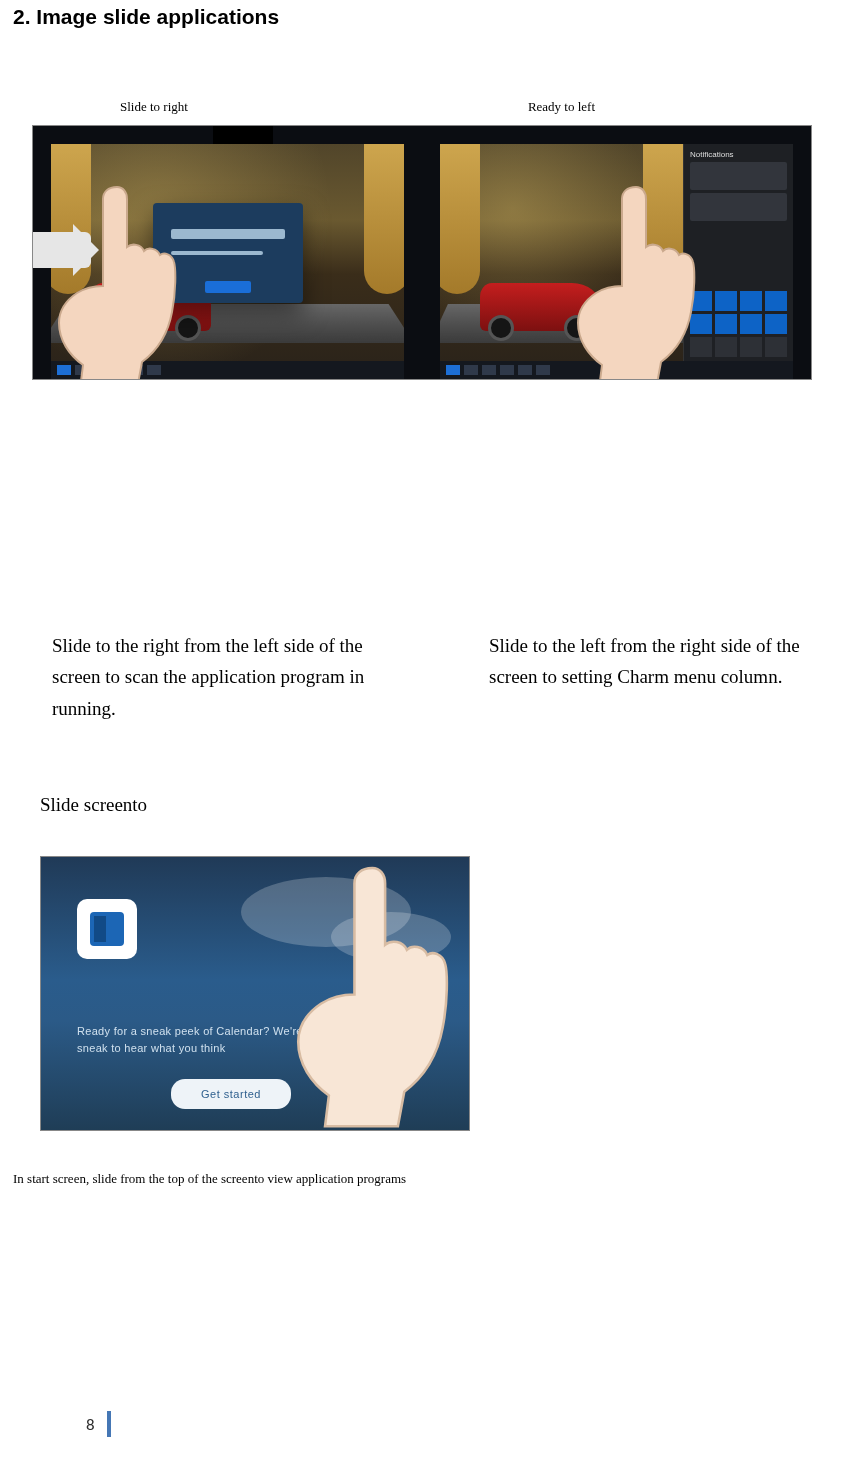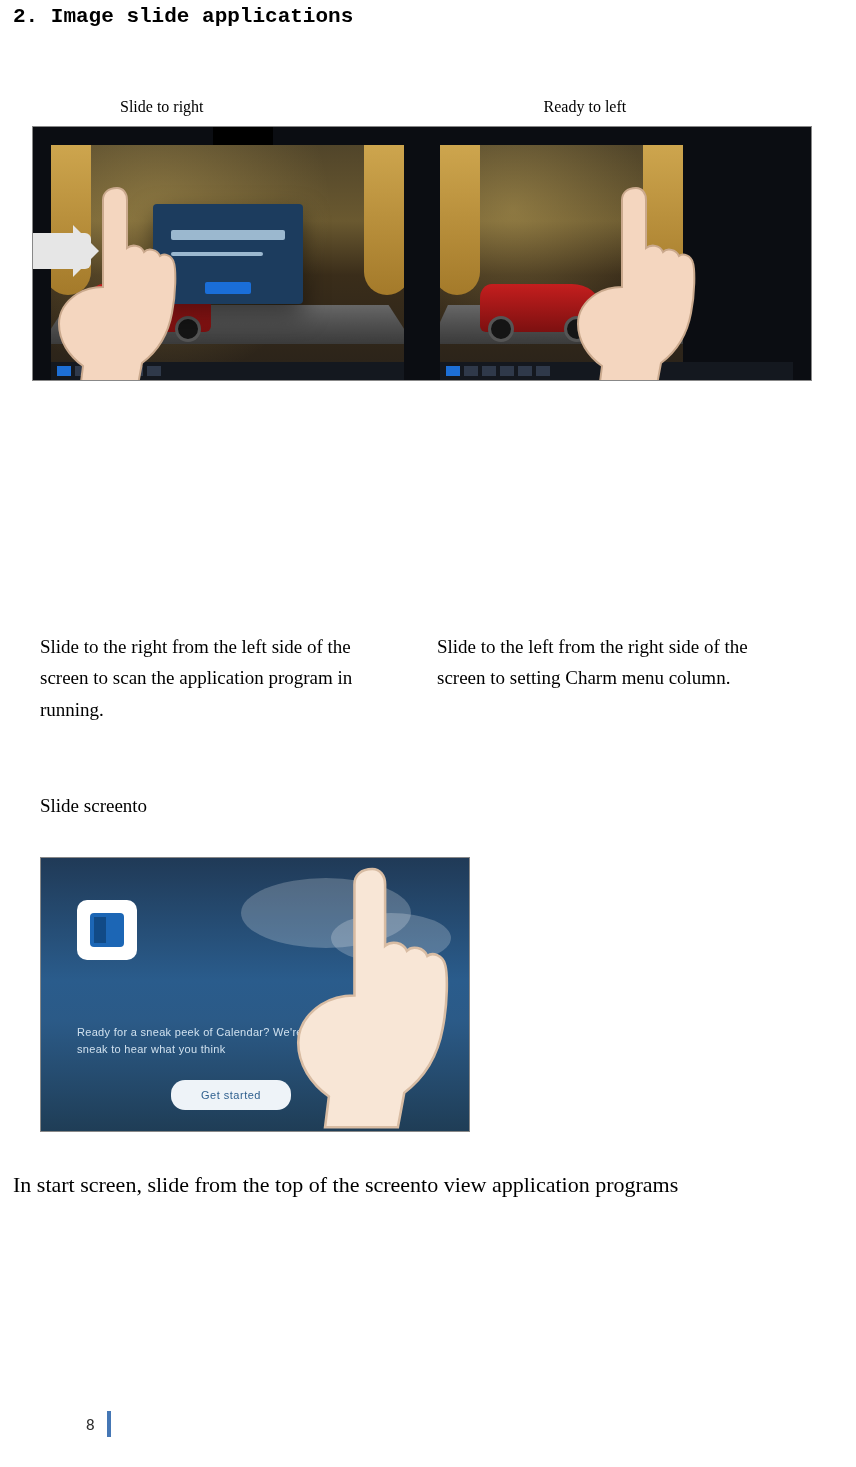--- a/index.html
+++ b/index.html
@@ -5,29 +5,29 @@
     * { margin: 0; padding: 0; box-sizing: border-box; }
     body {
       font-family: "Times New Roman", Times, serif;
       width: 856px;
       height: 1467px;
       background: #fff;
       position: relative;
       color: #000;
     }
     .section-title {
-      font-family: Liberation Mono, monospace;
+      font-family: Liberation Sans, sans-serif;
       font-weight: bold;
       font-size: 21px;
       padding: 5px 0 0 13px;
     }
     .labels-row {
       display: flex;
       margin-top: 70px;
-      font-size: 16px;
+      font-size: 13px;
     }
     .label-left { margin-left: 120px; }
     .label-right { margin-left: 340px; }
 
     
     .figure-row {
       margin: 10px 0 0 32px;
       width: 780px;
       height: 255px;
       border: 1px solid #888;
@@ -79,45 +79,45 @@
 
     
     .notif{position:absolute;top:18px;right:18px;bottom:18px;width:110px;background:#1e2024;border-left:1px solid #333;padding:6px 6px 4px;display:flex;flex-direction:column;gap:3px}
     .notif .ttl{color:#ddd;font-size:8px;font-family:Segoe UI,Arial,sans-serif}
     .notif .card{flex:0 0 28px;background:#32353c;border-radius:2px}
     .notif .tiles{margin-top:auto;display:grid;grid-template-columns:repeat(4,1fr);gap:3px}
     .notif .tiles div{height:20px;background:#0d63c6}
     .notif .tiles div.dim{background:#2d3036}
     .panel:nth-child(2) .desktop{right:128px}
 
-    .descs{display:flex;margin-top:250px;}
+    .descs{display:flex;margin-top:250px;padding-left:12px;}
     .desc{font-size:19px;line-height:1.65}
     .desc.left{margin-left:40px;width:320px}
-    .desc.right{margin-left:77px;width:350px}
+    .desc.right{margin-left:117px;width:350px}
 
     .downward-label{margin:70px 0 0 40px;font-size:19px}
 
     .fig3{
       margin:40px 0 0 40px;
       width:430px;height:275px;
       background:linear-gradient(180deg,#203a57 0%,#2a5c8c 45%,#2b5a87 60%,#1f3d56 100%);
       position:relative;overflow:hidden;border:1px solid #888;
     }
     .fig3 .cloud{position:absolute;background:rgba(255,255,255,.22);border-radius:50%;}
     .fig3 .c1{width:170px;height:70px;left:200px;top:20px}
     .fig3 .c2{width:120px;height:50px;left:290px;top:55px}
     .fig3 .icon{position:absolute;left:36px;top:42px;width:60px;height:60px;background:#fff;border-radius:10px;display:flex;align-items:center;justify-content:center}
     .fig3 .icon .o{width:34px;height:34px;background:#1c66b5;border-radius:4px;position:relative}
     .fig3 .icon .o::after{content:"";position:absolute;left:4px;top:4px;width:12px;height:26px;background:#114a86}
     .fig3 .welcome{color:#e9eef3;font-family:"Segoe UI Light","Segoe UI",Arial,sans-serif;font-weight:300;font-size:44px;position:absolute;left:34px;top:108px;letter-spacing:1px}
     .fig3 .sub{color:#cfe0ee;font-family:"Segoe UI",Arial,sans-serif;font-size:11px;position:absolute;left:36px;top:166px;line-height:1.5;letter-spacing:.3px}
     .fig3 .cta{position:absolute;left:130px;top:222px;width:120px;height:30px;border-radius:14px;background:#eef3f8;display:flex;align-items:center;justify-content:center;color:#2e5f8e;font-family:"Segoe UI",Arial,sans-serif;font-size:11px;letter-spacing:.5px}
     .fig3 .hand{right:-26px;bottom:-12px;left:auto;width:230px;height:300px}
 
-    .bottom-text{font-size:22px;margin:40px 0 0 13px}
+    .bottom-text{font-size:13px;margin:40px 0 0 13px}
 
     .footer{position:absolute;left:86px;bottom:30px;display:flex;align-items:center;gap:12px;font-family:Calibri,Arial,sans-serif;font-size:17px;color:#2e2e2e}
     .footer .bar{width:4px;height:26px;background:#4577b5}
   </style>
 </head>
 <body>
 
 <div class="section-title">2. Image slide applications</div>
 
 <div class="labels-row">
@@ -156,20 +156,39 @@
     </div>
   </div>
 
   <div class="panel">
     <div class="desktop">
       <div class="tree t1"></div>
         <div class="tree t2"></div>
       <div class="road"></div>
       <div class="car"></div>
     </div>
+    <div class="notif">
+      <span class="ttl">Notifications</span>
+      <div class="card"></div>
+        <div class="card"></div>
+      <div class="tiles">
+          <div></div>
+          <div></div>
+          <div></div>
+          <div></div>
+          <div></div>
+          <div></div>
+          <div></div>
+          <div></div>
+          <div class="dim"></div>
+          <div class="dim"></div>
+          <div class="dim"></div>
+          <div class="dim"></div>
+        </div>
+    </div>
     <div class="taskbar">
         <i class="sel"></i>
         <i></i>
         <i></i>
         <i></i>
         <i></i>
         <i></i>
       </div>
     <div class="hand">
       <svg viewBox="0 0 180 210">

